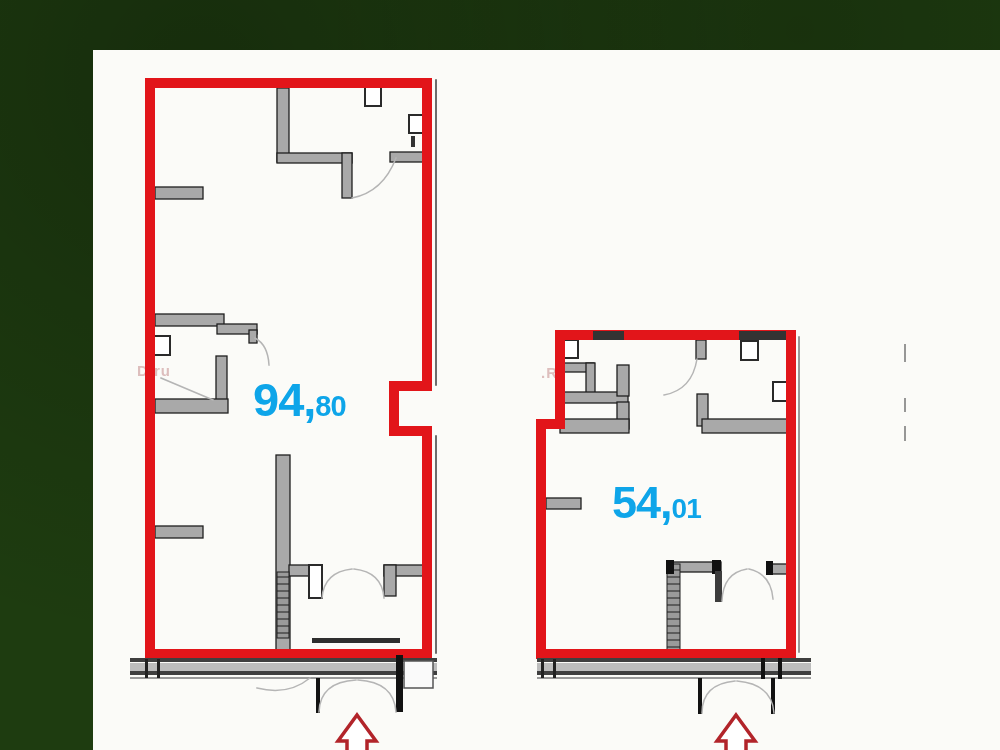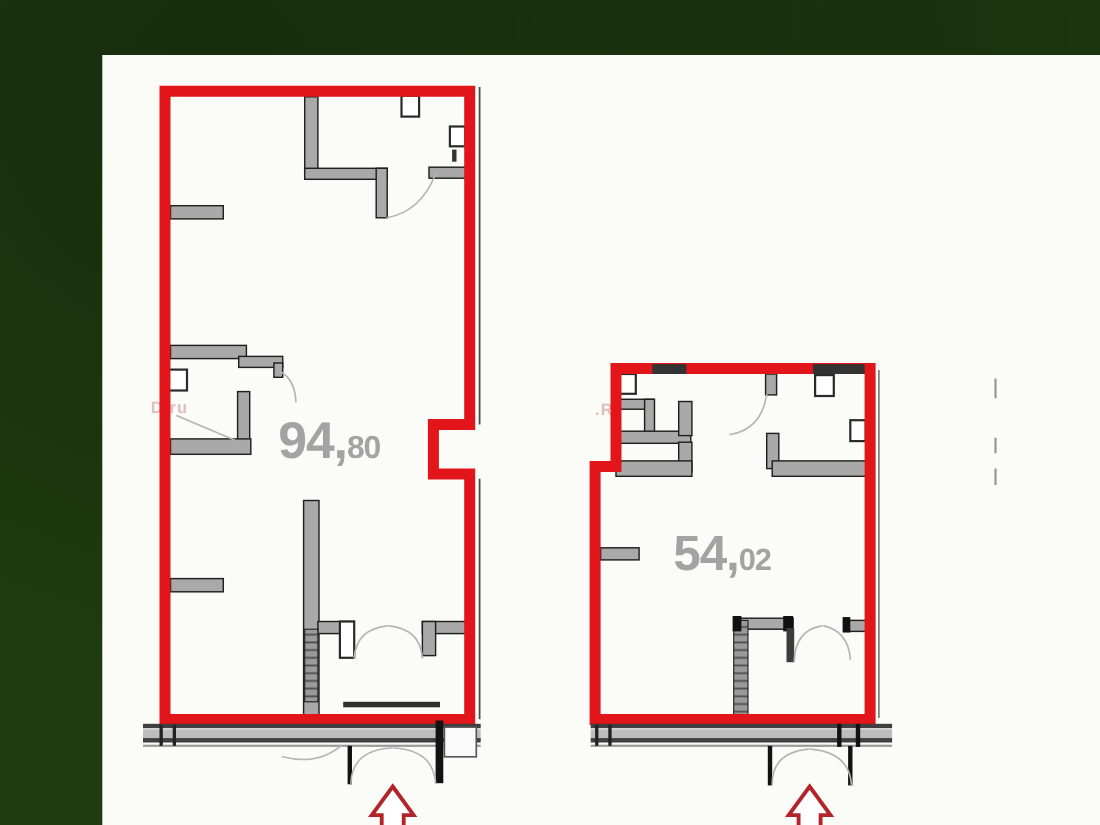--- a/index.html
+++ b/index.html
@@ -12,21 +12,21 @@
     content:"";position:absolute;inset:0;pointer-events:none;
     background:radial-gradient(circle at 20% 10%, rgba(0,0,0,.25), transparent 55%),
                radial-gradient(circle at 80% 4%, rgba(0,0,0,.18), transparent 45%);
   }
   .panel{
     position:absolute;left:93px;top:50px;right:0;bottom:0;
     background:#fbfbf8;z-index:1;
   }
   svg.plans{position:absolute;left:0;top:0;z-index:2;}
   .area-label{
-    position:absolute;z-index:3;color:#a3a3a3;font-weight:bold;
+    position:absolute;z-index:3;color:#0ea5e9;font-weight:bold;
     line-height:1;letter-spacing:-1px;white-space:nowrap;
   }
   .area-label .big{font-size:47px;}
   .area-label .small{font-size:29px;}
   #label-large{left:253px;top:376px;}
   #label-small{left:612px;top:480px;}
   #label-small .big{font-size:45px;text-align:right;}
   #label-small .small{font-size:28px;}
   .watermark{
     position:absolute;z-index:2;font-size:15px;font-weight:bold;
@@ -41,21 +41,21 @@
 <div class="screen">
   <div class="panel"></div>
 
   <div class="watermark" id="wm-1">D.ru</div>
   <div class="watermark" id="wm-2">.R</div>
 
   <div class="area-label" id="label-large">
     <span class="big">94,</span><span class="small">80</span>
   </div>
   <div class="area-label" id="label-small">
-    <span class="big">54,</span><span class="small">02</span>
+    <span class="big">54,</span><span class="small">01</span>
   </div>
 
   <svg class="plans" width="1000" height="750" viewBox="0 0 1000 750">
     <defs>
       <pattern id="hatch" width="12" height="7" patternUnits="userSpaceOnUse">
         <rect width="12" height="7" fill="#9a9a9a"></rect>
         <line x1="0" y1="3" x2="12" y2="3" stroke="#4c4c4c" stroke-width="1.6"></line>
       </pattern>
     </defs>
 

